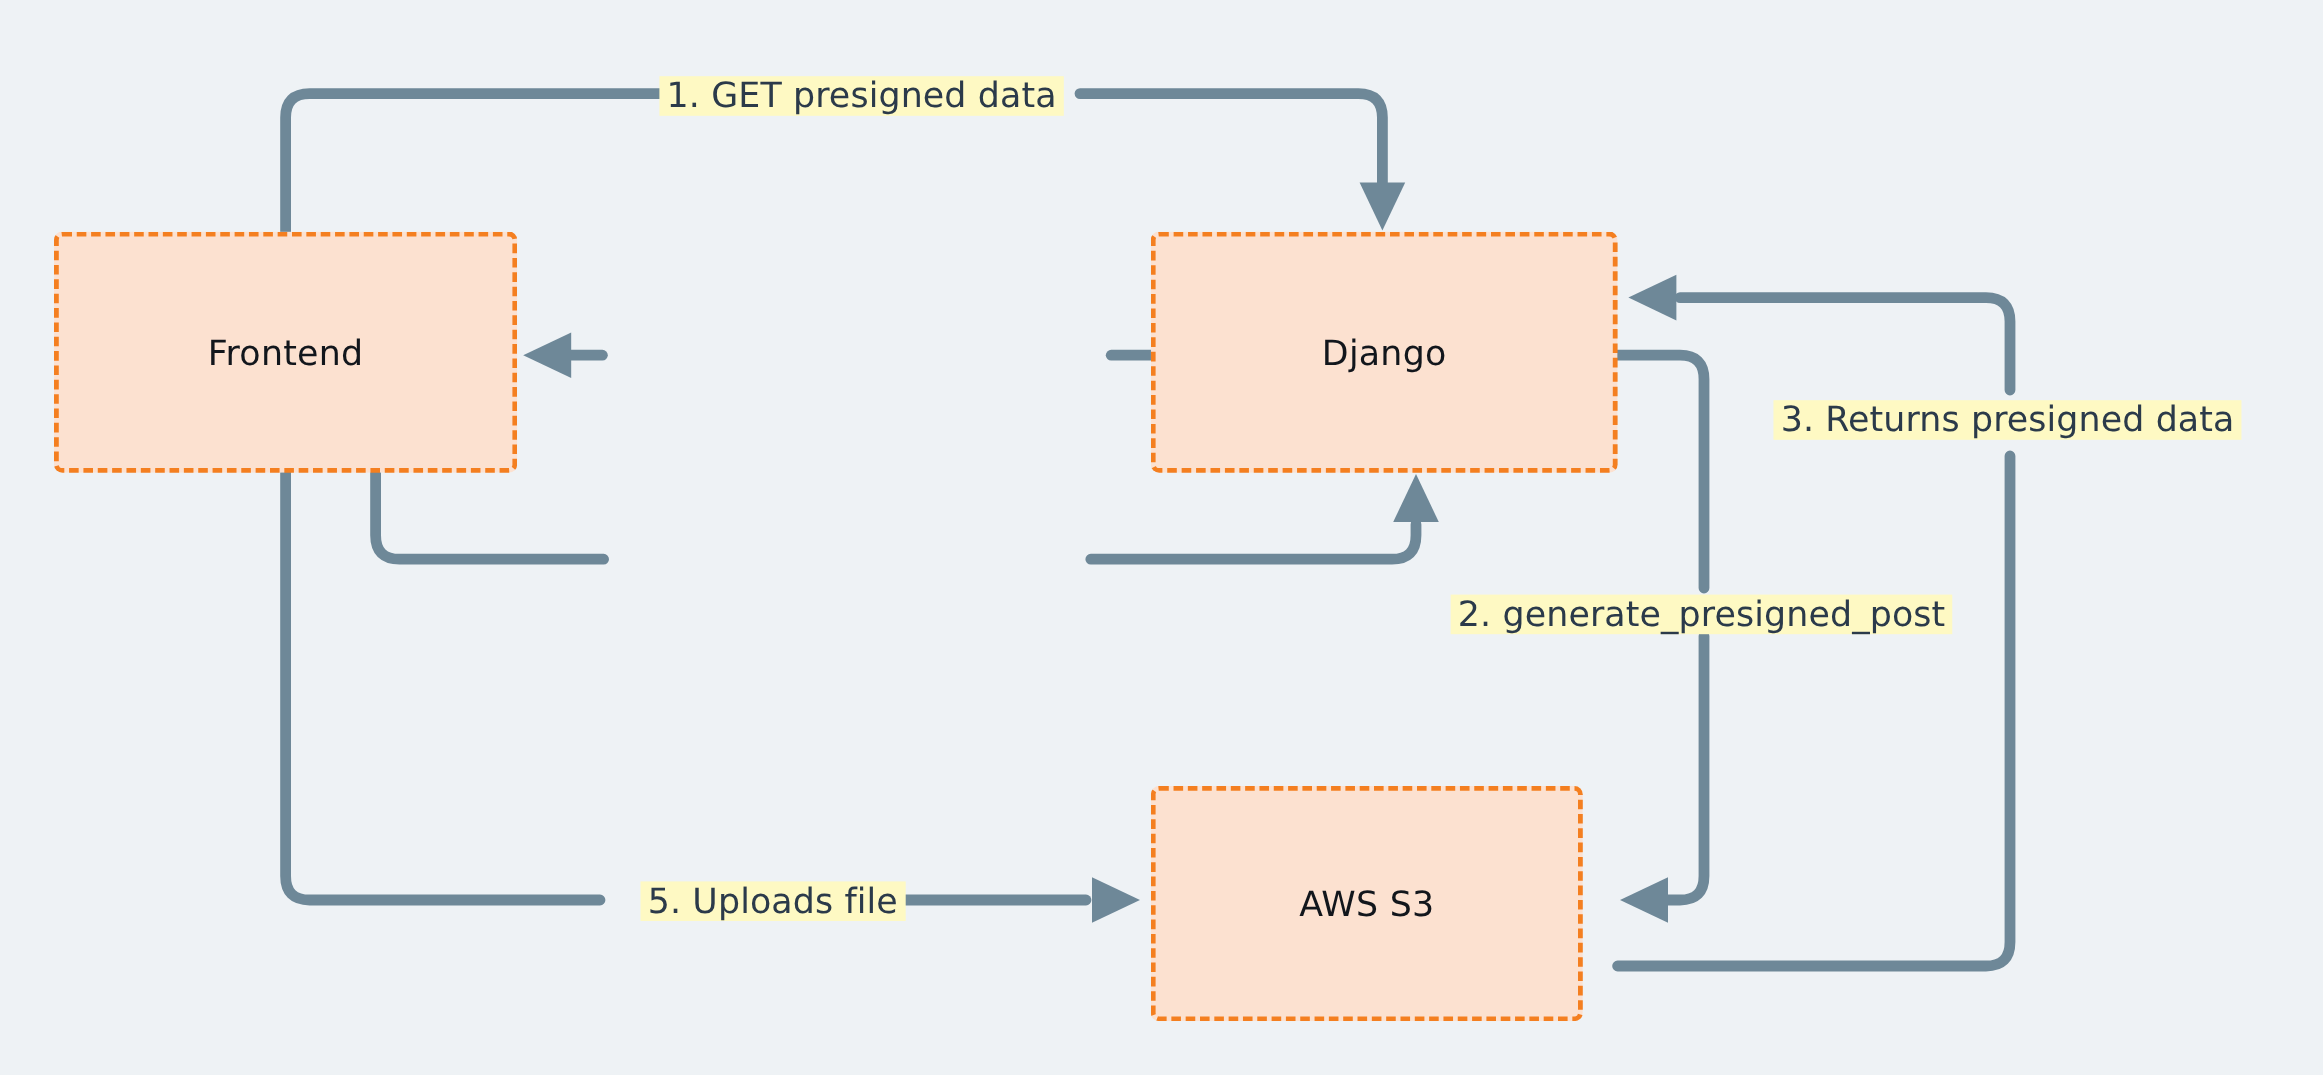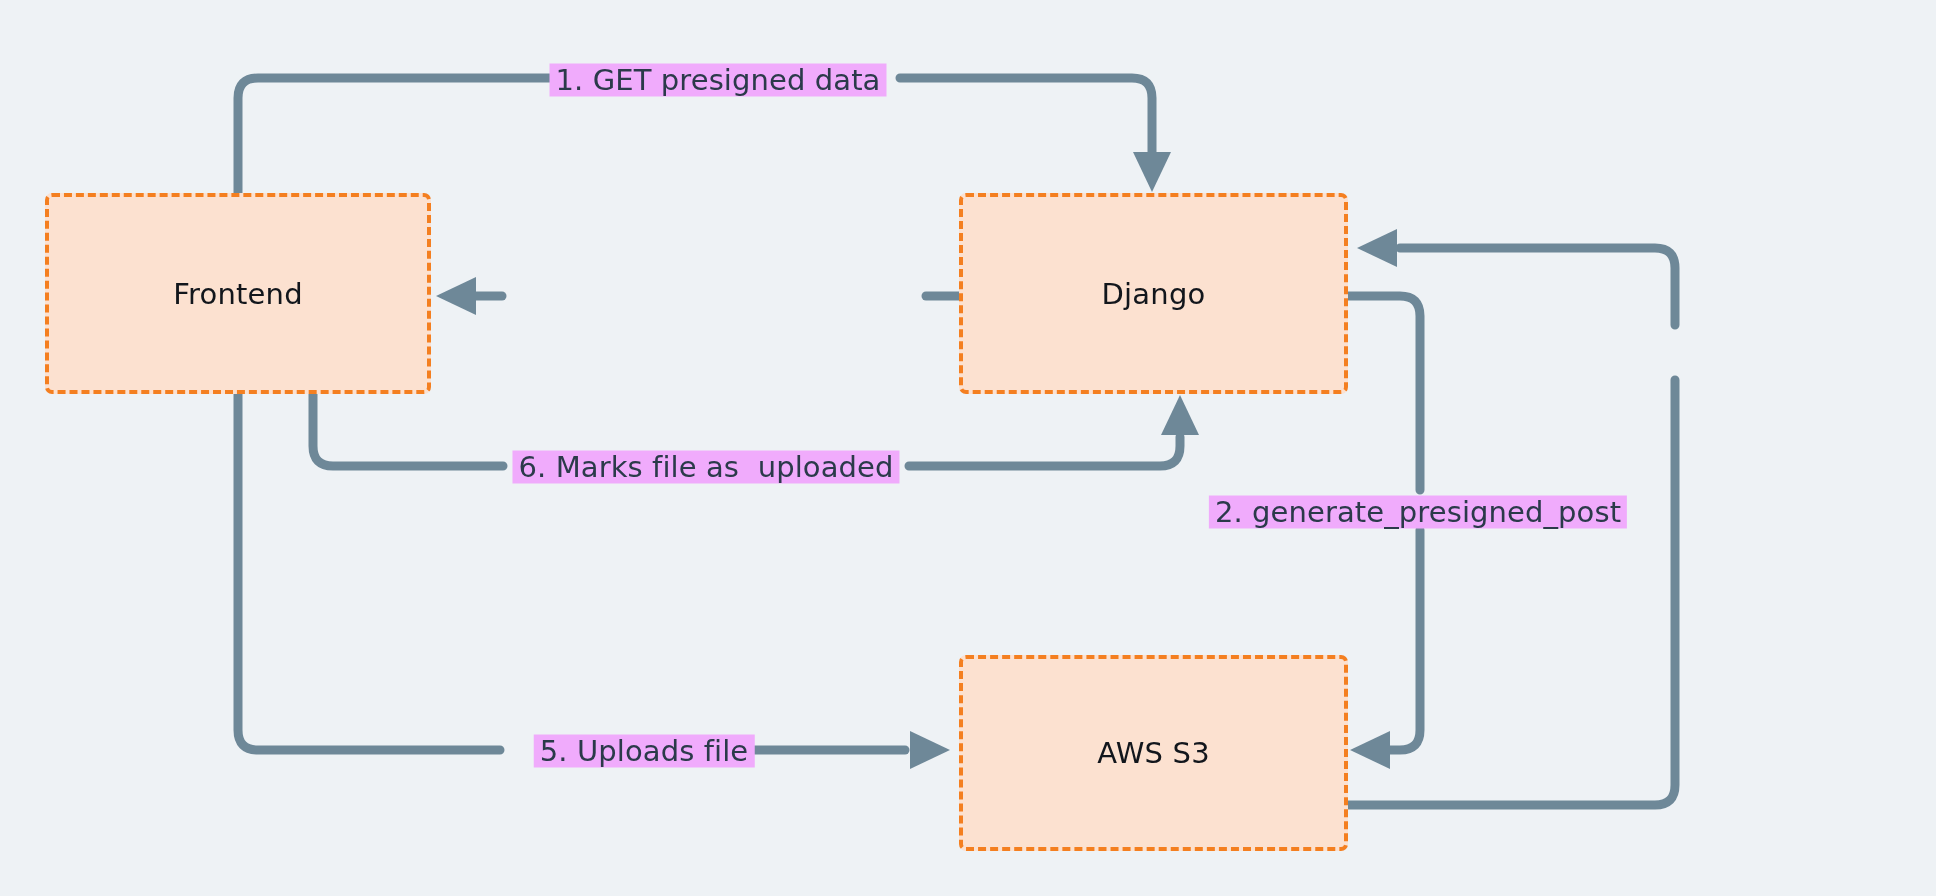--- a/index.html
+++ b/index.html
@@ -51,21 +51,21 @@
   .node-label {
     font-size: 29px;
     color: #12161c;
     letter-spacing: 0.2px;
     white-space: pre;
   }
   .edge-label {
     position: absolute;
     font-size: 29px;
     color: #2b3a4a;
-    background: #f0abfc;
+    background: #fef9c3;
     white-space: pre;
     line-height: 1;
     padding: 2px 6px;
     transform: translate(-50%, -50%);
     letter-spacing: 0.1px;
   }
 </style>
 </head>
 <body>
 
@@ -112,27 +112,27 @@
   </svg>
 
   <div class="node" style="left:959px; top:193px; width:389px; height:201px;">
     <span class="node-label">Django</span>
   </div>
 
   <div class="node" style="left:45px; top:193px; width:386px; height:201px;">
     <span class="node-label">Frontend</span>
   </div>
 
-  <div class="node" style="left:959px; top:655px; width:389px; height:196px;">
+  <div class="node" style="left:959px; top:655px; width:360px; height:196px;">
     <span class="node-label">AWS S3</span>
   </div>
 
   <div class="edge-label" style="left:718px; top:80px;">1. GET presigned data</div>
 
   <div class="edge-label" style="left:1418px; top:512px;">2. generate_presigned_post</div>
 
+  <div class="edge-label" style="left:1673px; top:350px;">3. Returns presigned data</div>
 
 
   <div class="edge-label" style="left:644px; top:751px;">5. Uploads file</div>
 
-  <div class="edge-label" style="left:706px; top:467px;">6. Marks file as  uploaded</div>
 
 </div>
 
 </body></html>

